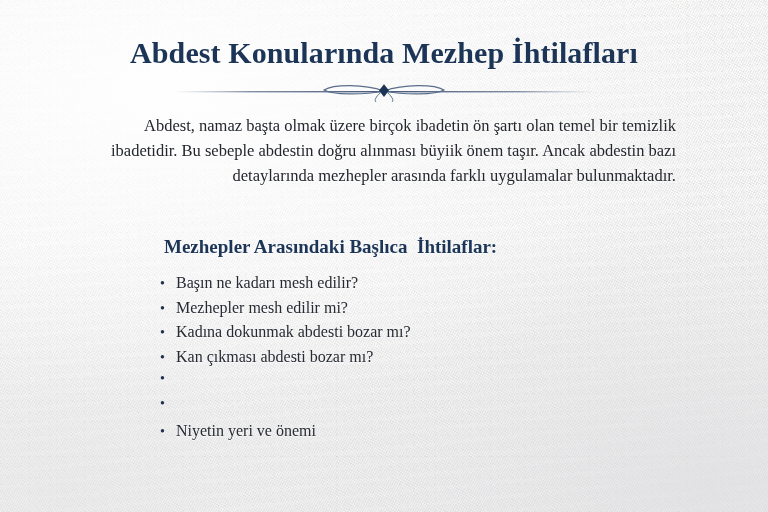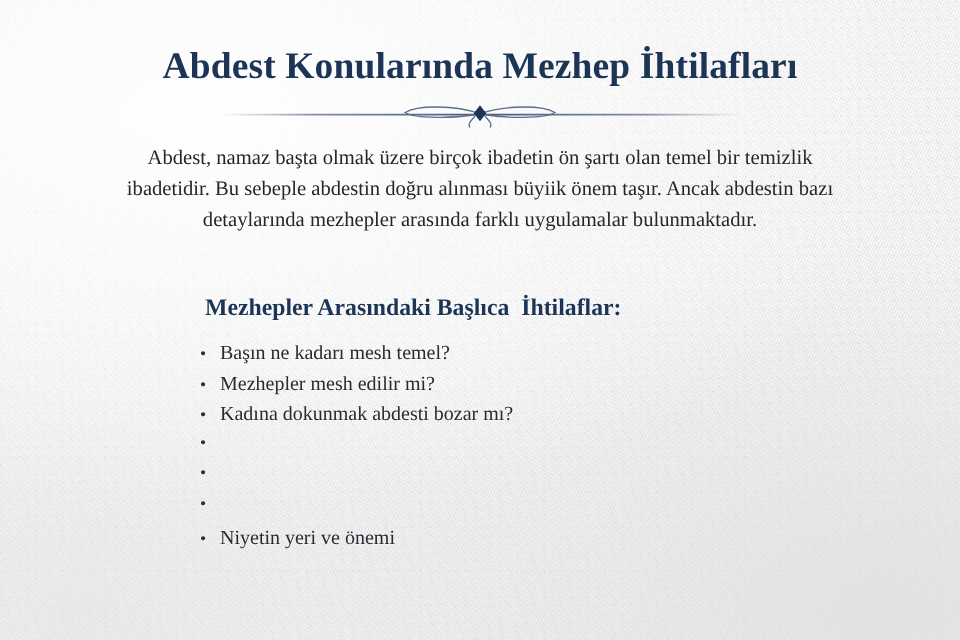--- a/index.html
+++ b/index.html
@@ -84,21 +84,21 @@
     display: block;
   }
 
   
   .intro {
     position: absolute;
     top: 113px;
     left: 92px;
     width: 584px;
     margin: 0;
-    text-align: center;
+    text-align: right;
     font-family: "Liberation Serif", "DejaVu Serif", serif;
     font-size: 16.5px;
     line-height: 25px;
     color: #23262c;
     text-shadow: 0 1px 0 rgba(255,255,255,0.7);
   }
 
   
   .section-heading {
     position: absolute;
@@ -180,32 +180,33 @@
     </svg>
   </div>
 
   <p class="intro">Abdest, namaz başta olmak üzere birçok ibadetin ön şartı olan temel bir temizlik ibadetidir. Bu sebeple abdestin doğru alınması büyiik önem taşır. Ancak abdestin bazı detaylarında mezhepler arasında farklı uygulamalar bulunmaktadır.</p>
 
   <h2 class="section-heading">Mezhepler Arasındaki Başlıca  İhtilaflar:</h2>
 
   <ul class="bullet-list">
     <li class="bullet-item">
       <span class="bullet-dot">•</span>
-      <span class="bullet-text">Başın ne kadarı mesh temel?</span>
+      <span class="bullet-text">Başın ne kadarı mesh edilir?</span>
     </li>
     <li class="bullet-item">
       <span class="bullet-dot">•</span>
       <span class="bullet-text">Mezhepler mesh edilir mi?</span>
     </li>
     <li class="bullet-item">
       <span class="bullet-dot">•</span>
       <span class="bullet-text">Kadına dokunmak abdesti bozar mı?</span>
     </li>
     <li class="bullet-item">
       <span class="bullet-dot">•</span>
+      <span class="bullet-text">Kan çıkması abdesti bozar mı?</span>
     </li>
     <li class="bullet-item">
       <span class="bullet-dot">•</span>
     </li>
     <li class="bullet-item">
       <span class="bullet-dot">•</span>
     </li>
     <li class="bullet-item">
       <span class="bullet-dot">•</span>
       <span class="bullet-text">Niyetin yeri ve önemi</span>

